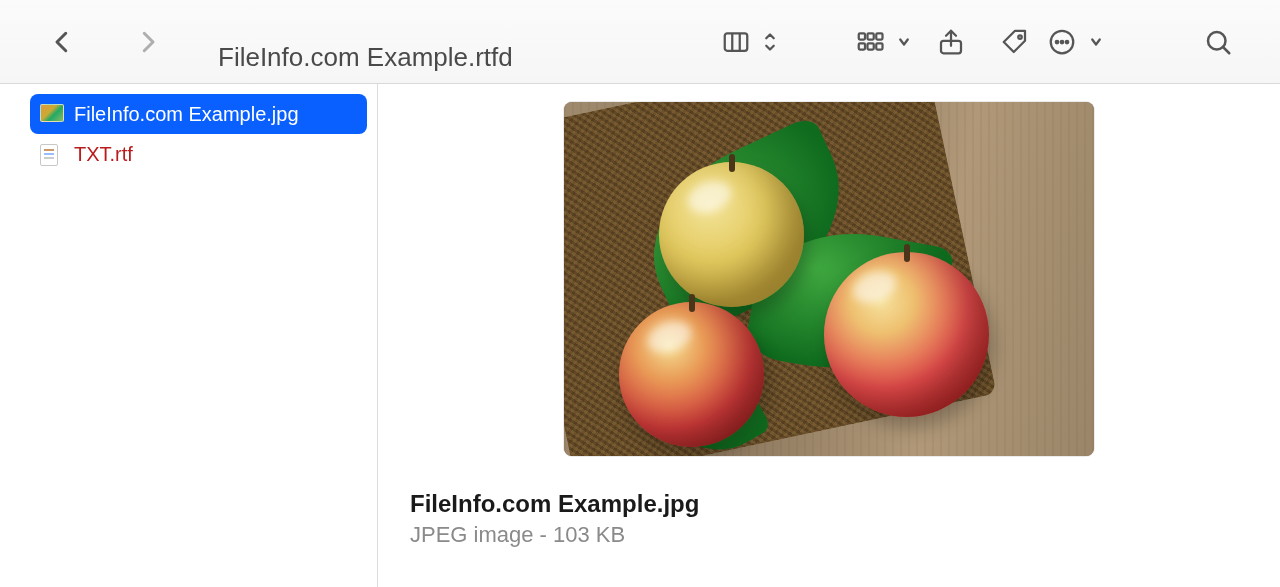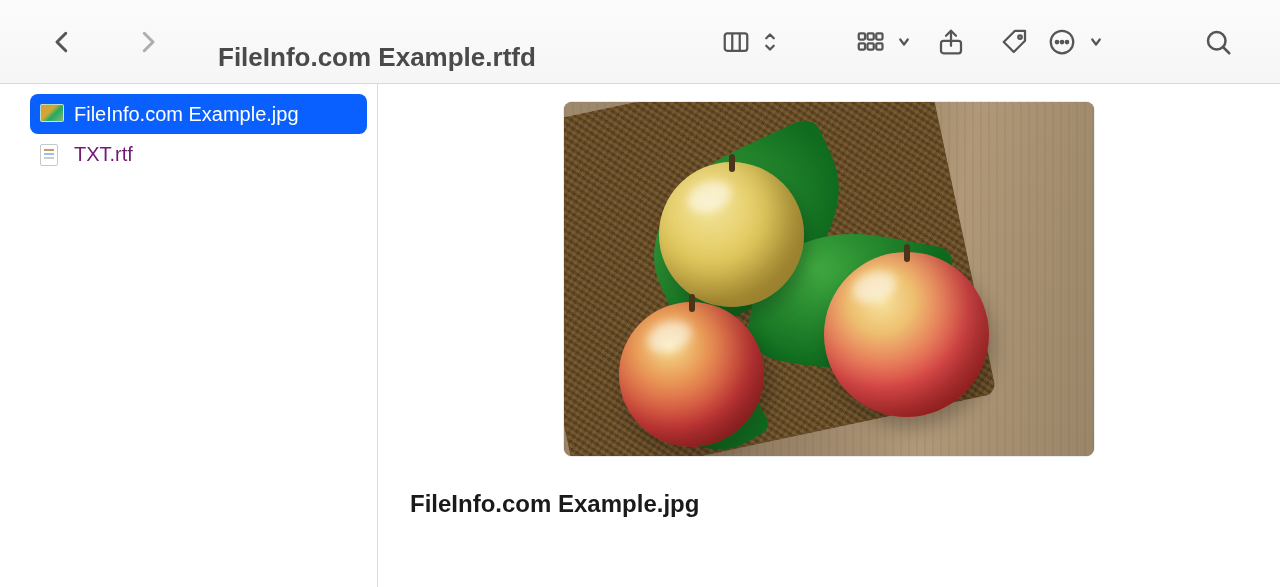--- a/index.html
+++ b/index.html
@@ -17,21 +17,21 @@
       align-items: center;
       height: 84px;
       background: linear-gradient(#fbfbfb, #f6f6f6);
       border-bottom: 1px solid #d9d9d9;
       padding: 0 30px;
       gap: 8px;
     }
     .nav-group { display: flex; align-items: center; gap: 22px; margin-right: 30px; }
     .title {
       font-size: 26px;
-      font-weight: 700;
+      font-weight: 400;
       color: #4a4a4a;
       flex: 1;
       margin-top: 32px;
     }
     .tool-icons {
       display: flex;
       align-items: center;
       gap: 0;
     }
     .tool-btn {
@@ -62,21 +62,21 @@
     }
     .file-item {
       display: flex;
       align-items: center;
       height: 40px;
       border-radius: 8px;
       padding: 0 10px;
       gap: 10px;
       cursor: pointer;
       font-size: 20px;
-      color: #701a75;
+      color: #b91c1c;
     }
     .file-item.selected {
       background: #0a60ff;
       color: #ffffff;
     }
     .file-icon {
       width: 24px;
       height: 20px;
       flex-shrink: 0;
     }
@@ -304,15 +304,16 @@
         <div class="apple a2">
             <div class="stem"></div>
           </div>
         <div class="apple a3">
             <div class="stem"></div>
           </div>
       </div>
     </div>
     <div class="preview-meta">
       <div class="preview-filename">FileInfo.com Example.jpg</div>
+      <div class="preview-details">JPEG image - 103 KB</div>
     </div>
   </div>
 </div>
 
 </body></html>

